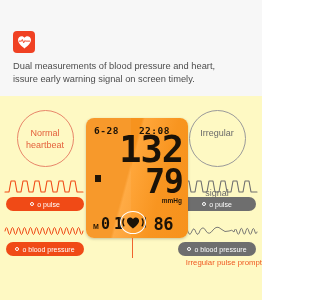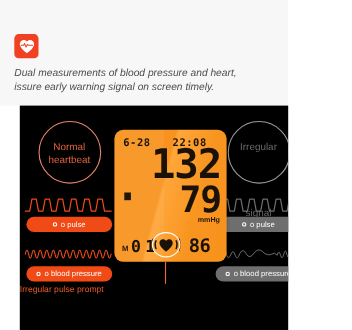--- a/index.html
+++ b/index.html
@@ -26,26 +26,26 @@
     display:flex; align-items:center; justify-content:center;
     flex:0 0 auto;
   }
   .hr-icon svg{ display:block; }
   .hr-title{
     font-size:16.5px; font-weight:bold; color:#2b2b2b;
     letter-spacing:-0.2px; white-space:nowrap;
   }
   .hr-sub{
     position:absolute; left:13px; top:60px; width:240px;
-    font-size:9.3px; line-height:12.5px; color:#4d4d4d;font-style:italic;
+    font-size:9.3px; line-height:12.5px; color:#4d4d4d;
   }
   .hr-sub span{ display:block; }
 
   
-  .stage{ position:absolute; left:18px; top:96px; width:262px; height:204px; background:#000000;padding-left:44px; }
+  .stage{ position:absolute; left:0; top:96px; width:262px; height:204px; background:#fef9c3;padding-left:44px; }
 
   
   .side{ position:absolute; width:84px; top:14px; }
   .side.left{ left:3px; }
   .side.right{ left:175px; }
 
   .bubble{
     width:57px; height:57px; border-radius:50%;
     border:1px solid #e8866a;
     display:flex; flex-direction:column; align-items:center; justify-content:center;
@@ -146,21 +146,21 @@
     font-size:17px; line-height:16px; letter-spacing:-0.5px;
   }
 
   
   .leader{
     position:absolute; left:132px; top:142px;
     width:1px; height:20px; background:#f0642e;
   }
   .caption{
     position:absolute; left:0; top:162px; width:262px;
-    text-align:left; font-size:7.8px; color:#ef5a22;
+    text-align:right; font-size:7.8px; color:#ef5a22;
   }
 </style>
 </head>
 <body>
 
 <div class="header-band"></div>
 
 <div class="header-row">
   <div class="hr-icon">
     <svg width="15" height="14" viewBox="0 0 24 22" aria-hidden="true">

